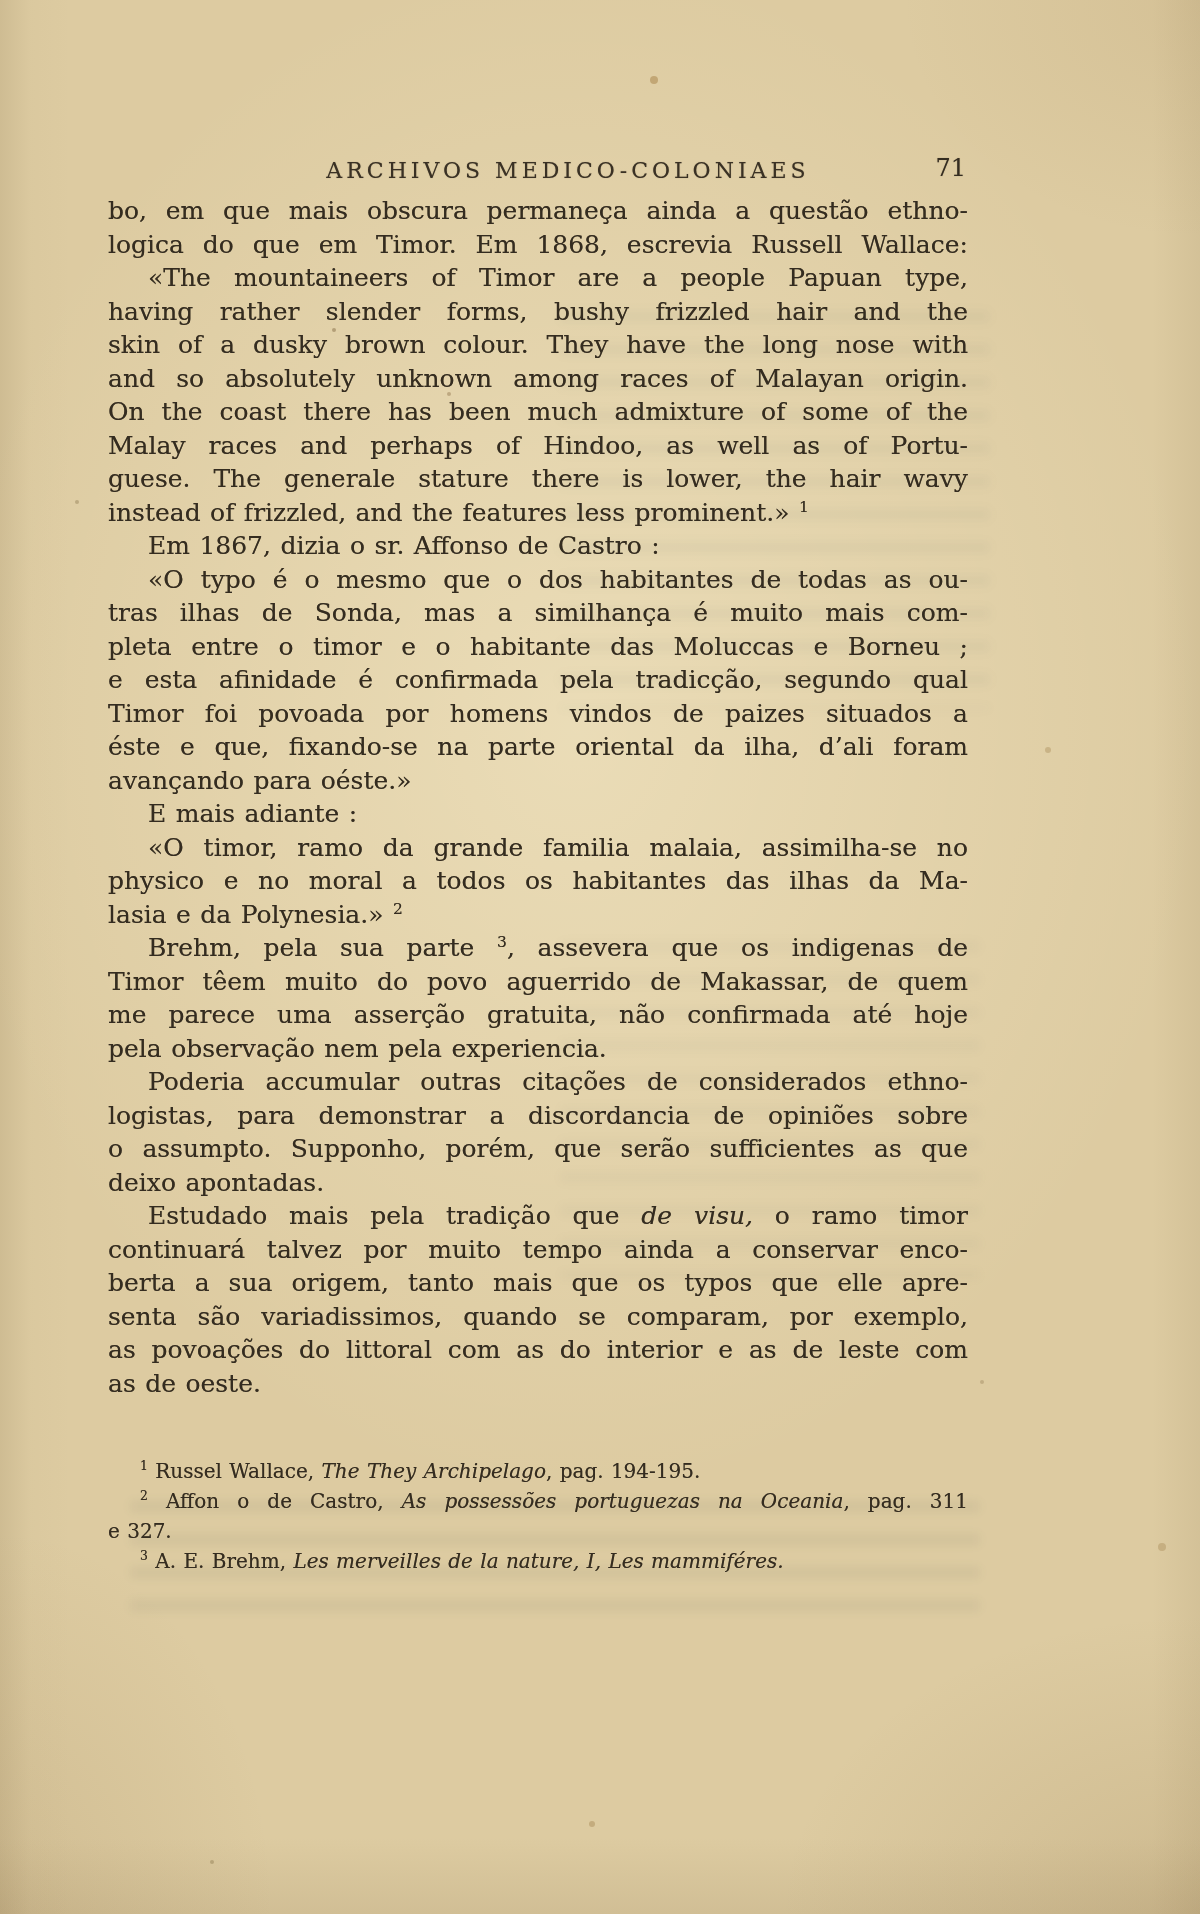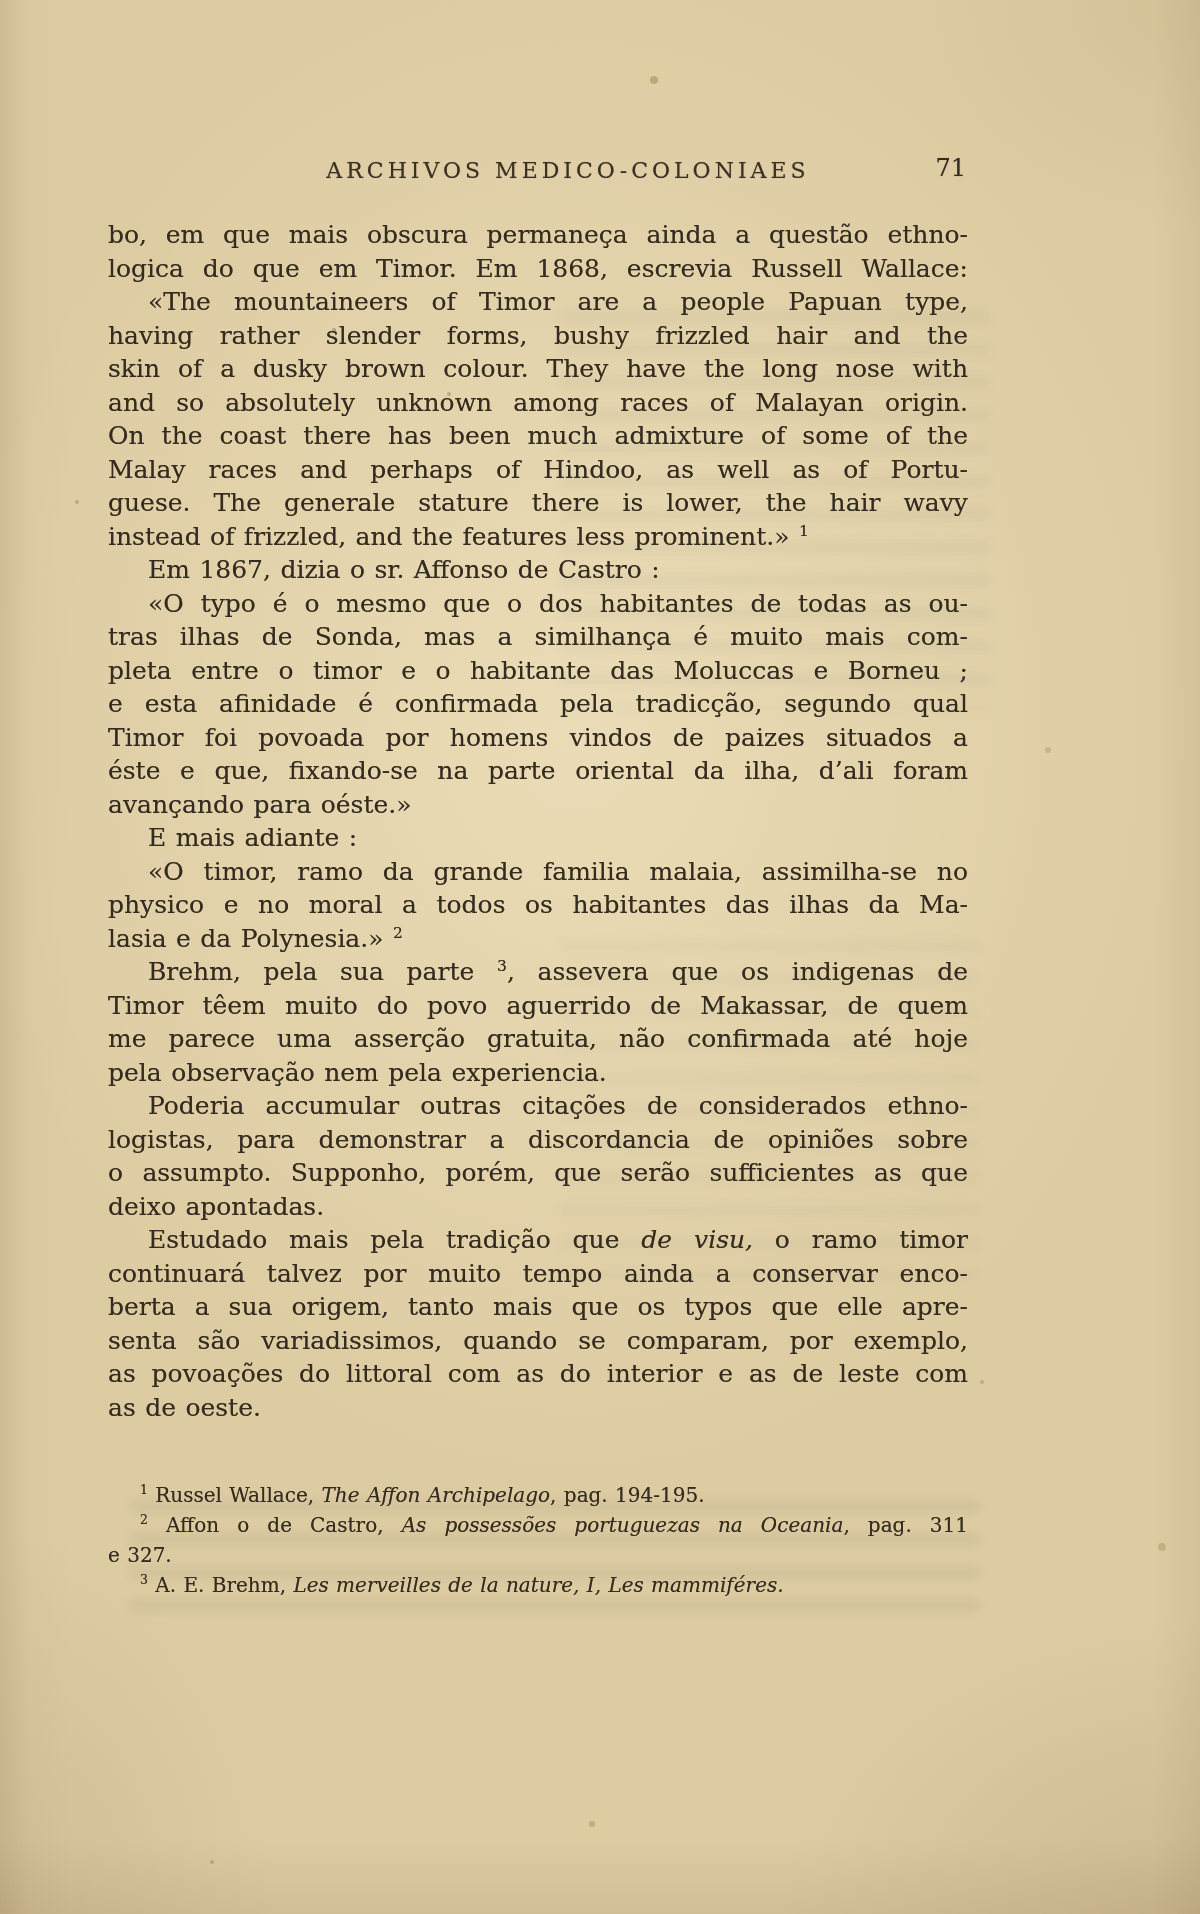--- a/index.html
+++ b/index.html
@@ -59,21 +59,21 @@
     padding-left: 60px; 
     color: #3a3124;
     text-shadow: 0 0 1px rgba(58,49,36,0.4);
   }
   .page-number {
     position: absolute; right: 2px; top: -4px;
     font-size: 24px;
     color: #352d21;
     text-shadow: 0 0 1px rgba(58,49,36,0.4);
   }
-  .body { margin-top: 24px; }
+  .body { }
   .line {
     font-size: 25px;
     line-height: 33.5px;
     height: 33.5px;
     text-shadow: 0 0 0.6px rgba(45,36,22,0.55);
     word-spacing: 1.5px;
   }
   .line.fill { text-align: justify; text-align-last: justify; }
   .line.last { text-align: left; }
   .line.indent { text-indent: 40px; }
@@ -136,19 +136,19 @@
         <div class="line last"><span>deixo apontadas.</span></div>
         <div class="line fill indent"><span>Estudado mais pela tradição que </span><span class="it">de visu,</span><span> o ramo timor</span></div>
         <div class="line fill"><span>continuará talvez por muito tempo ainda a conservar enco-</span></div>
         <div class="line fill"><span>berta a sua origem, tanto mais que os typos que elle apre-</span></div>
         <div class="line fill"><span>senta são variadissimos, quando se comparam, por exemplo,</span></div>
         <div class="line fill"><span>as povoações do littoral com as do interior e as de leste com</span></div>
         <div class="line last"><span>as de oeste.</span></div>
       </div>
 
     <div class="footnotes" id="footnotes">
-        <div class="line last indent"><sup>1</sup><span> Russel Wallace, </span><span class="it">The Affon Archipelago</span><span>, pag. 194-195.</span></div>
+        <div class="line last indent"><sup>1</sup><span> Russel Wallace, </span><span class="it">The They Archipelago</span><span>, pag. 194-195.</span></div>
         <div class="line fill indent"><sup>2</sup><span> Affon o de Castro, </span><span class="it">As possessões portuguezas na Oceania</span><span>, pag. 311</span></div>
         <div class="line last"><span>e 327.</span></div>
         <div class="line last indent"><sup>3</sup><span> A. E. Brehm, </span><span class="it">Les merveilles de la nature, I, Les mammiféres.</span></div>
       </div>
   </div>
 </div>
 
 </body></html>

